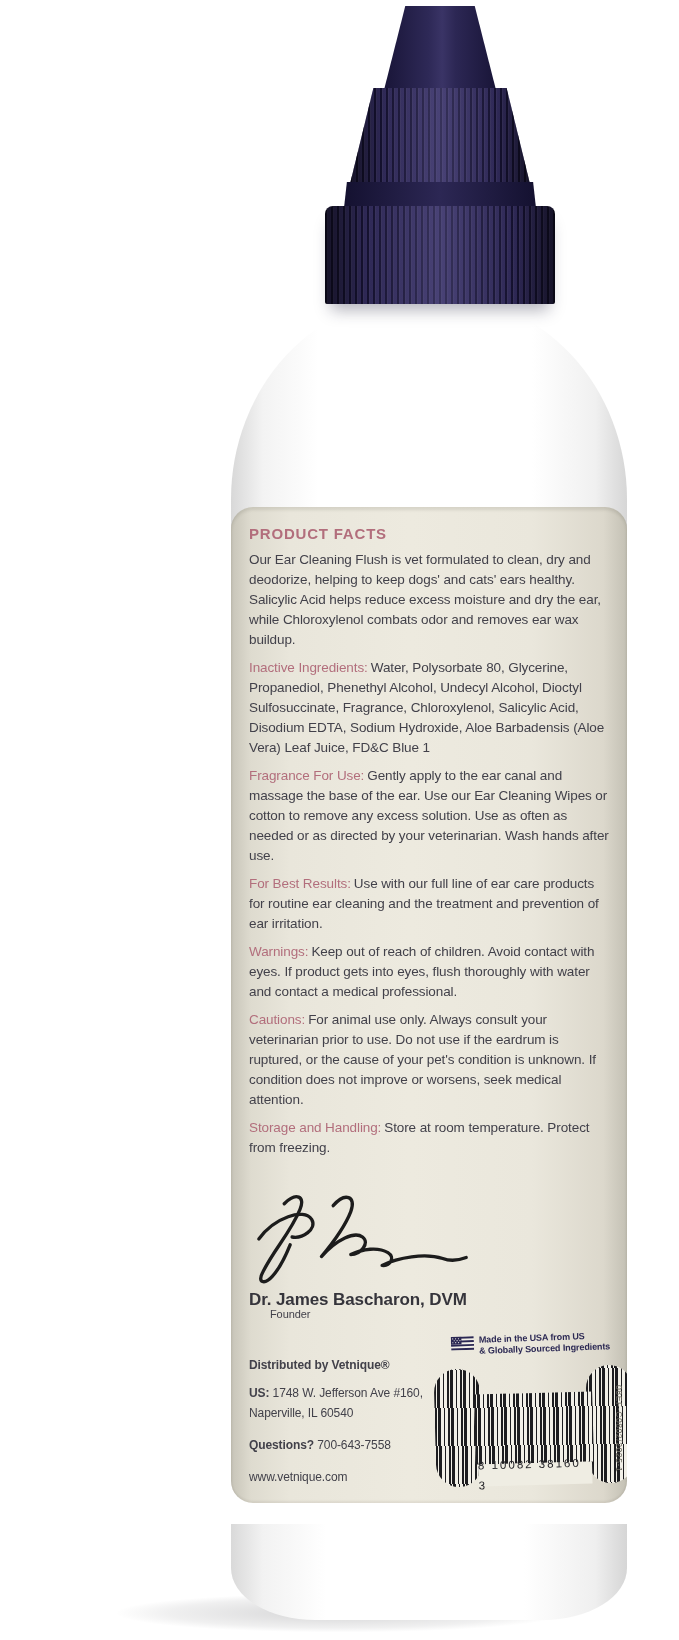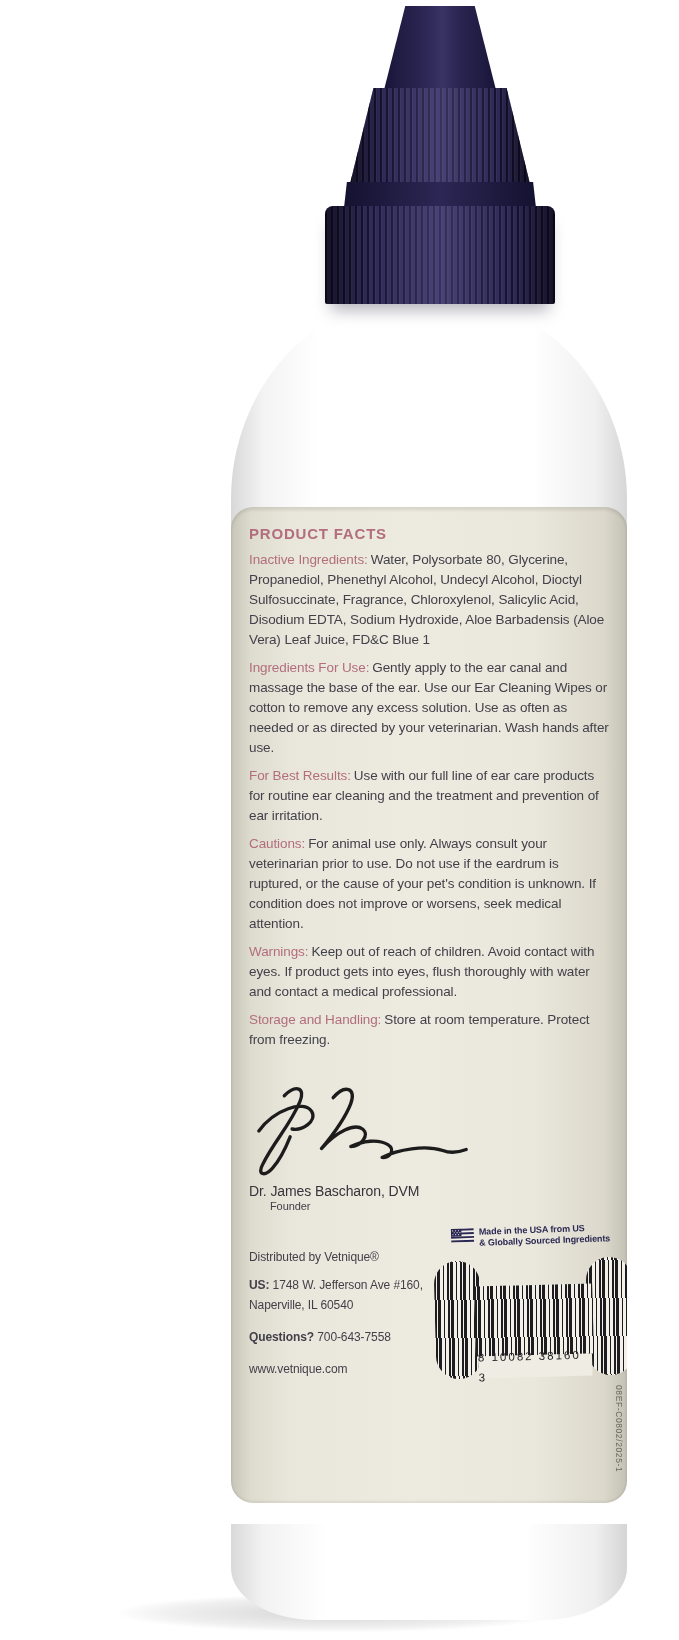--- a/index.html
+++ b/index.html
@@ -66,26 +66,26 @@
   .pf-heading{
     margin:0 0 6px 0;font-size:15px;font-weight:700;letter-spacing:.8px;color:#b26e7c;
   }
   .sec{margin:0 0 8px 0;}
   .sec:last-of-type{margin-bottom:0;}
   .lead{color:#b26e7c;margin-right:3px;text-align:right;}
   
   .sig-block{margin:30px 0 0 2px;}
   .sig-block svg{display:block;}
   .signer{margin-top:6px;}
-  .signer-name{font-size:14px;font-weight:400;color:#35343b;line-height:15px;}
+  .signer-name{font-size:17px;font-weight:700;color:#35343b;line-height:15px;}
   .signer-title{font-size:11px;color:#42414a;line-height:14px;padding-left:21px;}
   
   .footer{position:relative;margin-top:34px;height:210px;font-size:12px;line-height:20px;}
   .footer b{font-weight:700;}
-  .dist{font-weight:400;margin:9px 0 8px 0;}
+  .dist{font-weight:700;margin:9px 0 8px 0;}
   .addr{margin:7px 0 6px 0;width:205px;}
   .addr.uk{margin-bottom:10px;}
   .contact{width:210px;}
   .made-in{
     position:absolute;left:202px;top:-22px;display:flex;gap:5px;align-items:flex-start;
     color:#2b2853;font-size:9px;font-weight:700;line-height:10.5px;transform:rotate(-2deg);
   }
   .made-in svg{margin-top:1px;flex:none;}
   .barcode{position:absolute;left:186px;top:12px;width:198px;height:118px;transform:rotate(-1.5deg);}
   .bc-stripes{
@@ -116,30 +116,31 @@
 <div class="cap-base ribs"></div>
 
 <div class="shoulder"></div>
 <div class="bottom-band"></div>
 
 <div class="label">
   <div class="label-inner">
 
     <h1 class="pf-heading">PRODUCT FACTS</h1>
 
+    <p class="sec">Our Ear Cleaning Flush is vet formulated to clean, dry and deodorize, helping to keep dogs' and cats' ears healthy. Salicylic Acid helps reduce excess moisture and dry the ear, while Chloroxylenol combats odor and removes ear wax buildup.</p>
 
     <p class="sec"><span class="lead">Inactive Ingredients:</span><span>Water, Polysorbate 80, Glycerine, Propanediol, Phenethyl Alcohol, Undecyl Alcohol, Dioctyl Sulfosuccinate, Fragrance, Chloroxylenol, Salicylic Acid, Disodium EDTA, Sodium Hydroxide, Aloe Barbadensis (Aloe Vera) Leaf Juice, FD&amp;C Blue 1</span></p>
 
-    <p class="sec"><span class="lead">Ingredients For Use:</span><span>Gently apply to the ear canal and massage the base of the ear. Use our Ear Cleaning Wipes or cotton to remove any excess solution. Use as often as needed or as directed by your veterinarian. Wash hands after use.</span></p>
+    <p class="sec"><span class="lead">Fragrance For Use:</span><span>Gently apply to the ear canal and massage the base of the ear. Use our Ear Cleaning Wipes or cotton to remove any excess solution. Use as often as needed or as directed by your veterinarian. Wash hands after use.</span></p>
 
     <p class="sec"><span class="lead">For Best Results:</span><span>Use with our full line of ear care products for routine ear cleaning and the treatment and prevention of ear irritation.</span></p>
 
+    <p class="sec"><span class="lead">Warnings:</span><span>Keep out of reach of children. Avoid contact with eyes. If product gets into eyes, flush thoroughly with water and contact a medical professional.</span></p>
+
     <p class="sec"><span class="lead">Cautions:</span><span>For animal use only. Always consult your veterinarian prior to use. Do not use if the eardrum is ruptured, or the cause of your pet's condition is unknown. If condition does not improve or worsens, seek medical attention.</span></p>
-
-    <p class="sec"><span class="lead">Warnings:</span><span>Keep out of reach of children. Avoid contact with eyes. If product gets into eyes, flush thoroughly with water and contact a medical professional.</span></p>
 
     <p class="sec"><span class="lead">Storage and Handling:</span><span>Store at room temperature. Protect from freezing.</span></p>
 
     <div class="sig-block">
       <svg width="225" height="98" viewBox="0 0 230 100" fill="none" stroke="#1c1c1c" stroke-width="3.4" stroke-linecap="round" stroke-linejoin="round">
         <path d="M34,16 C46,4 56,8 50,22 C40,46 24,62 12,86 C6,97 14,99 22,90 C30,81 36,68 40,58"></path>
         <path d="M8,52 C24,30 54,20 62,32 C68,42 52,52 42,50"></path>
         <path d="M84,18 C96,4 108,8 102,24 C95,42 82,58 72,70 C88,52 106,44 114,50 C122,56 112,68 102,68 C114,62 130,60 140,66 C148,71 142,80 134,79 C150,71 178,66 196,72 C204,75 212,74 220,71"></path>
       </svg>
     </div>

